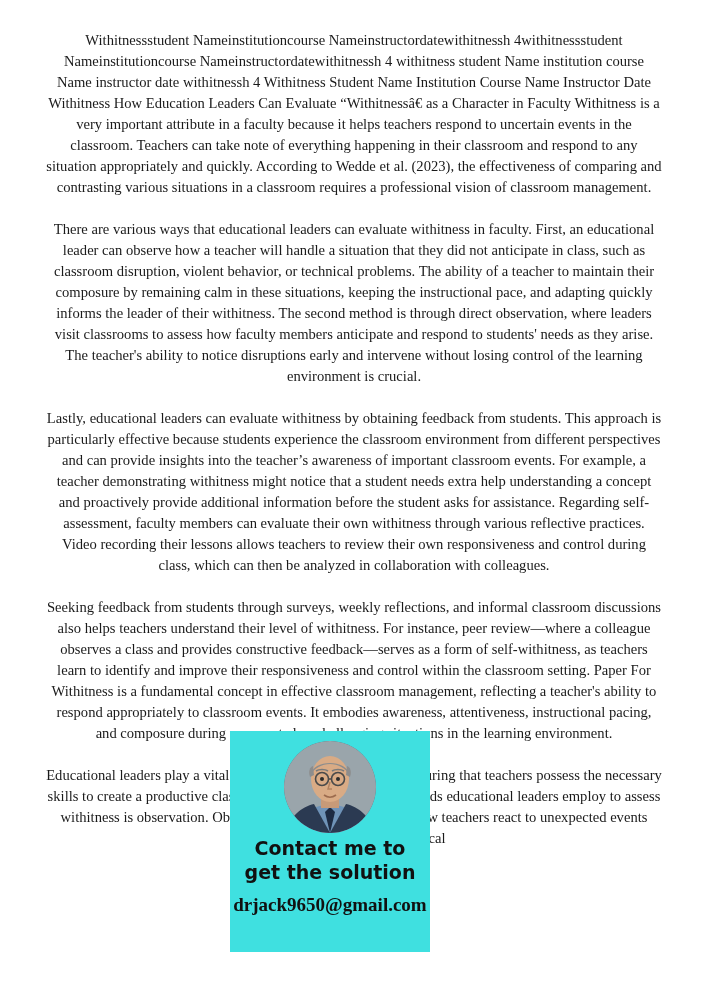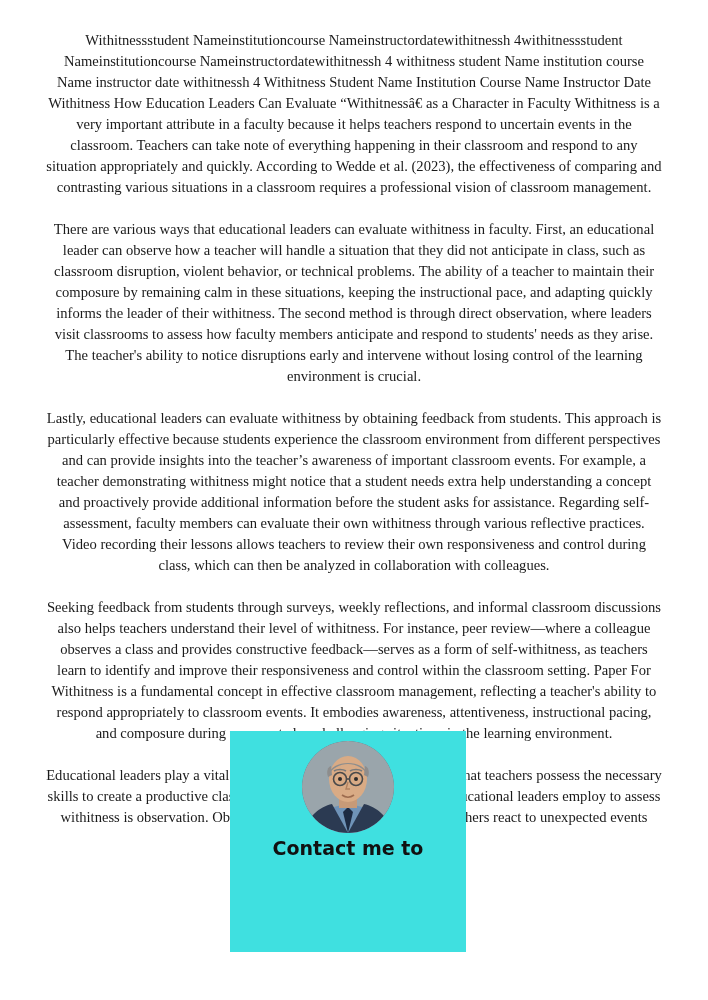--- a/index.html
+++ b/index.html
@@ -29,21 +29,21 @@
     color: #1a1a1a;
   }
   .doc-body p:last-child {
     margin-bottom: 0;
   }
   
   .overlay-card {
     position: absolute;
     left: 230px;
     top: 731px;
-    width: 236px;
+    width: 200px;
     height: 221px;
     background: #3fe0e0;
     display: flex;
     flex-direction: column;
     align-items: center;
     justify-content: flex-start;
     box-sizing: border-box;
     padding-top: 10px;
   }
   .avatar {
@@ -127,13 +127,15 @@
 
         <path d="M32 30 C35 28 41 28 44 30" stroke="#7a7a7a" stroke-width="1.6" fill="none"></path>
         <path d="M48 30 C51 28 57 28 60 30" stroke="#7a7a7a" stroke-width="1.6" fill="none"></path>
 
         <path d="M46 41 L44 48 L48 48" stroke="#b3825f" stroke-width="1.4" fill="none"></path>
         <path d="M40 54 C44 57 48 57 52 54" stroke="#9c6b4e" stroke-width="1.6" fill="none"></path>
       </g>
     </svg>
   </div>
   <div class="overlay-line">Contact me to</div>
+  <div class="overlay-line second">get the solution</div>
+  <div class="overlay-email">drjack9650@gmail.com</div>
 </div>
 
 </body></html>

